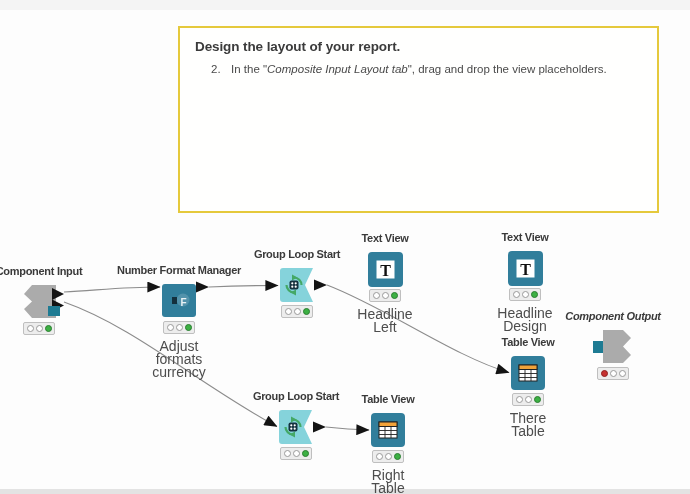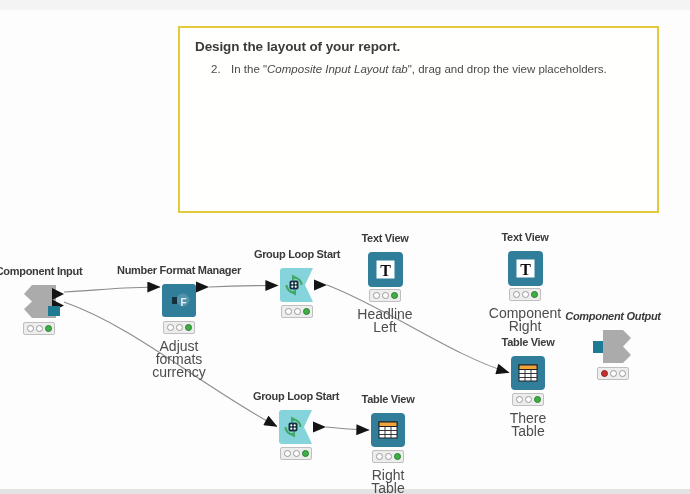--- a/index.html
+++ b/index.html
@@ -138,21 +138,21 @@
     <svg width="35" height="35" viewBox="0 0 35 35">
       <rect x="0" y="0" width="35" height="35" rx="4" fill="#317E9B"></rect>
       <rect x="8.5" y="8.5" width="18" height="18" fill="#fff"></rect>
       <text x="17.5" y="23.5" text-anchor="middle" font-family="Liberation Serif, serif" font-size="16" font-weight="bold" fill="#101010">T</text>
     </svg>
     <div class="tl" data-status="ok">
         <span class="dot"></span>
         <span class="dot"></span>
         <span class="dot"></span>
       </div>
-    <div class="nann">Component Right</div>
+    <div class="nann">Headline Design</div>
   </div>
 
   <div class="wnode" style="left:511px;top:356px;">
     <div class="nlabel">Table View</div>
     <svg width="34" height="34" viewBox="0 0 34 34">
       <rect x="0" y="0" width="34" height="34" rx="4" fill="#317E9B"></rect>
       <rect x="8" y="9" width="18" height="16" fill="#fff" stroke="#222" stroke-width="1"></rect>
       <rect x="8" y="9" width="18" height="4.5" stroke="#222" stroke-width="1" fill="#F2A33A"></rect>
       <path d="M14,13.5 V25 M20,13.5 V25 M8,17.5 H26 M8,21.5 H26" stroke="#222" stroke-width="0.9" fill="none"></path>
     </svg>

